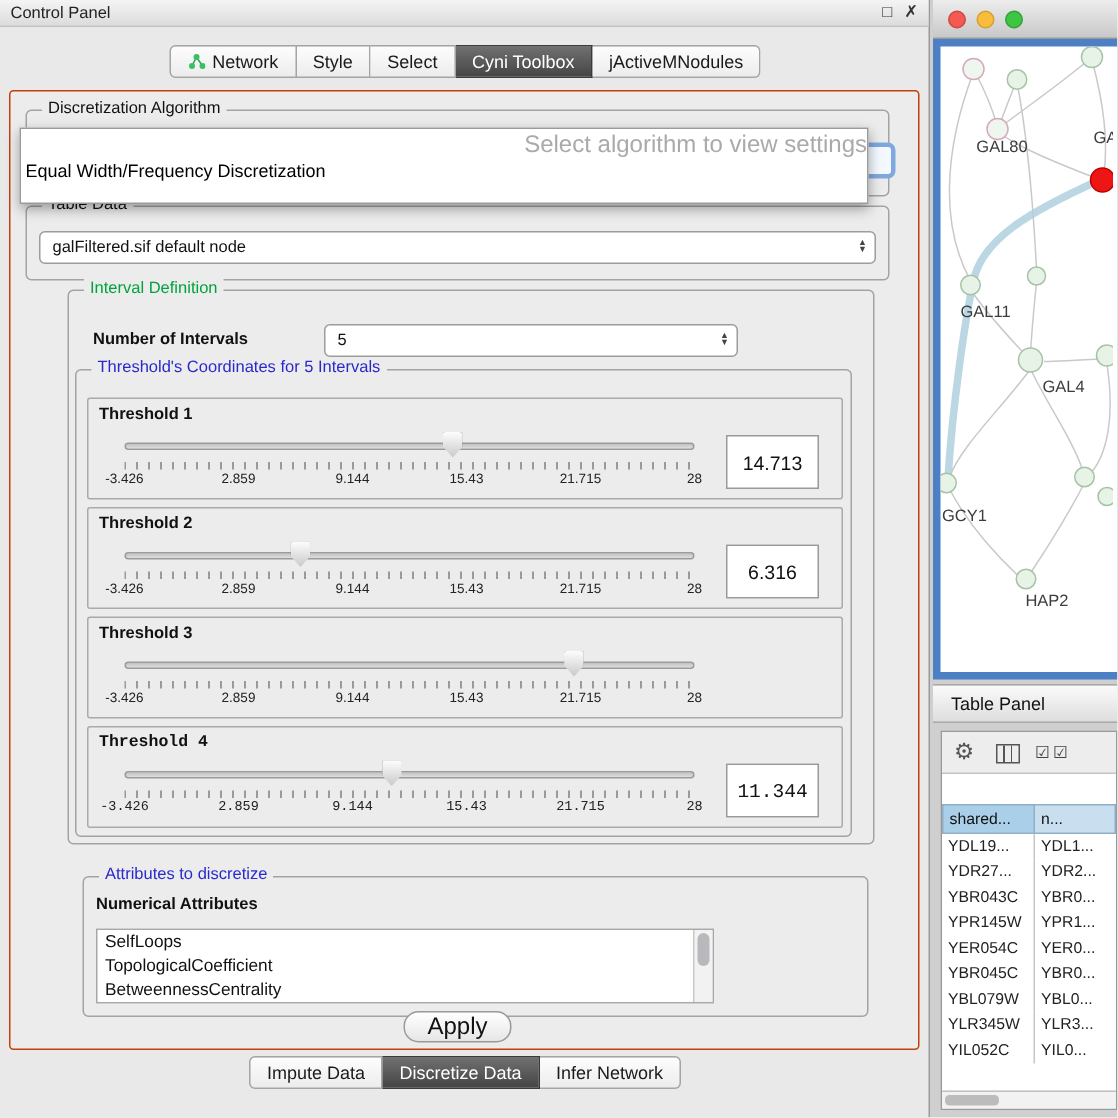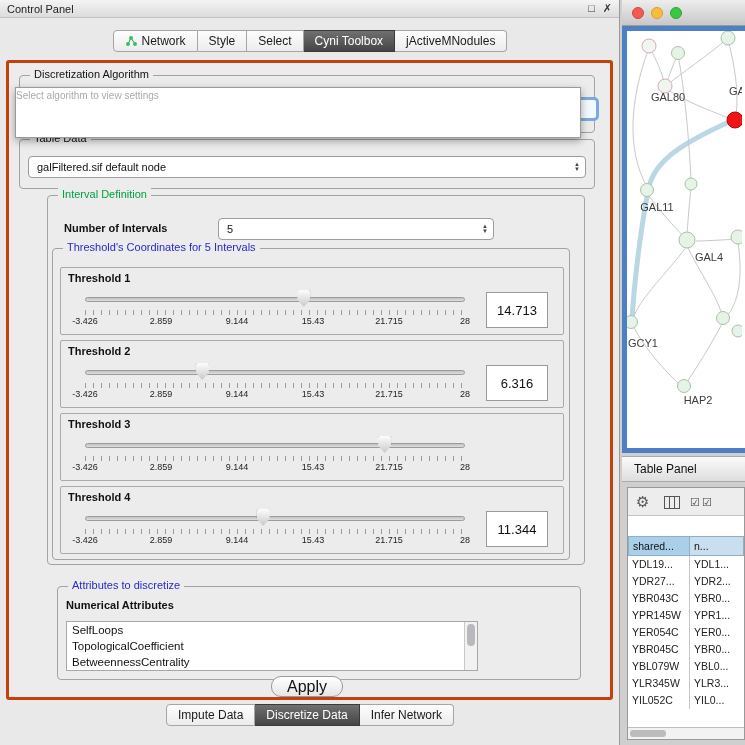--- a/index.html
+++ b/index.html
@@ -14,34 +14,34 @@
   .win-controls { margin-left:auto; display:flex; gap:8px; align-items:center; }
   .win-controls span { font-size:11px; color:#333; line-height:11px; cursor:default; }
 
   .tabbar { position:absolute; top:30px; left:0; width:620px; display:flex; justify-content:center; }
   .seg { display:flex;justify-content:space-between; }
   .seg .tab { background:linear-gradient(#fdfdfd,#ececec); border:1px solid #a5a5a5; border-left:none; padding:3px 11px; font-size:12px; color:#1a1a1a; display:flex; align-items:center; gap:5px; white-space:nowrap; }
   .seg .tab:first-child { border-left:1px solid #a5a5a5; border-radius:4px 0 0 4px; }
   .seg .tab:last-child { border-radius:0 4px 4px 0; }
   .seg .tab.sel { background:linear-gradient(#707070,#454545); color:#fff; border-color:#3a3a3a; }
 
-  .main-panel { position:absolute; left:6px; top:60px; width:607px; height:640px; background:#ececec; border:3px solid #c2410c; border-radius:3px; }
+  .main-panel { position:absolute; left:6px; top:60px; width:607px; height:640px; background:#ececec; border:1px solid #c2410c; border-radius:3px; }
 
   .group { position:absolute; border:1px solid #a3a3a3; border-radius:4px; }
   .group-title { position:absolute; top:-8px; left:10px; background:#ececec; padding:0 4px; font-size:11px; white-space:nowrap; }
   .gt-green { color:#00a33b; }
   .gt-blue { color:#2929cc; }
 
   .combo { position:absolute; background:#fff; border:1px solid #9c9c9c; border-radius:4px; height:22px; display:flex; align-items:center; padding:0 22px 0 8px; font-size:11px; color:#111; }
   .combo-arrows { position:absolute; right:5px; top:50%; transform:translateY(-50%); display:flex; flex-direction:column; align-items:center; }
   .combo-arrows i { font-style:normal; font-size:6px; line-height:5px; color:#444; }
 
   
   .popup { position:absolute; left:6px; top:24px; width:566px; height:51px; background:#fff; border:1px solid #9a9a9a; box-shadow:0 3px 8px rgba(0,0,0,.35); z-index:5; }
-  .popup .ph { text-align:left; color:#aaa; font-size:10px; padding-top:2px; }
+  .popup .ph { text-align:right; color:#aaa; font-size:16px; padding-top:2px; }
   .popup .opt { font-size:12px; padding:1px 3px; color:#000; }
   .popup .opt.b { font-weight:bold; }
   .focus-frag { position:absolute; left:554px; top:34px; width:36px; height:24px; border:3px solid #7fa8e0; border-radius:5px; background:#f4f8ff; z-index:2; }
 
   
   .thr-panel { position:absolute; left:7px; width:504px; height:68px; border:1px solid #aaa; border-radius:2px; }
   .thr-label { position:absolute; left:7px; top:4px; font-size:11px; font-weight:bold; color:#111; }
   .slider { position:absolute; left:24px; top:22px; width:380px; height:17px; }
   .slider .track { position:absolute; left:0; right:0; top:7px; height:5px; background:linear-gradient(#c2c2c2,#dedede); border:1px solid #9b9b9b; border-radius:3px; }
   .slider .handle { position:absolute; top:0; width:13px; height:17px; margin-left:-7px; background:linear-gradient(#fdfdfd,#c9c9c9); clip-path:polygon(0 0,100% 0,100% 58%,50% 100%,0 58%); filter:drop-shadow(0 0 1px #777); border-radius:2px; }
@@ -132,20 +132,21 @@
 
     <div class="main-panel">
 
       <div class="group" style="left:10px; top:12px; width:576px; height:58px;">
         <span class="group-title">Discretization Algorithm</span>
       </div>
       <div class="focus-frag"></div>
 
       <div class="popup">
         <div class="ph">Select algorithm to view settings</div>
+        <div class="opt">Equal Width/Frequency Discretization</div>
       </div>
 
       <div class="group" style="left:10px; top:76px; width:576px; height:50px;">
         <span class="group-title">Table Data</span>
         <div class="combo" style="left:8px; top:16px; width:558px;">
           <span>galFiltered.sif default node</span>
           <span class="combo-arrows">
             <i>▲</i>
               <i>▼</i>
           </span>
@@ -213,21 +214,21 @@
             <div class="tick-labels">
               <span style="left:0%">-3.426</span>
               <span style="left:20%">2.859</span>
               <span style="left:40%">9.144</span>
               <span style="left:60%">15.43</span>
               <span style="left:80%">21.715</span>
               <span style="left:100%">28</span>
             </div>
           </div>
 
-          <div class="thr-panel" style="top:237px;">
+          <div class="thr-panel" style="top:237px;font-family:Liberation Mono, monospace;">
             <div class="thr-label">Threshold 4</div>
             <div class="slider">
               <div class="track"></div>
               <div class="handle" style="left: 46.9993%;"></div>
             </div>
             <div class="ticks"></div>
             <div class="tick-labels">
               <span style="left:0%">-3.426</span>
               <span style="left:20%">2.859</span>
               <span style="left:40%">9.144</span>

